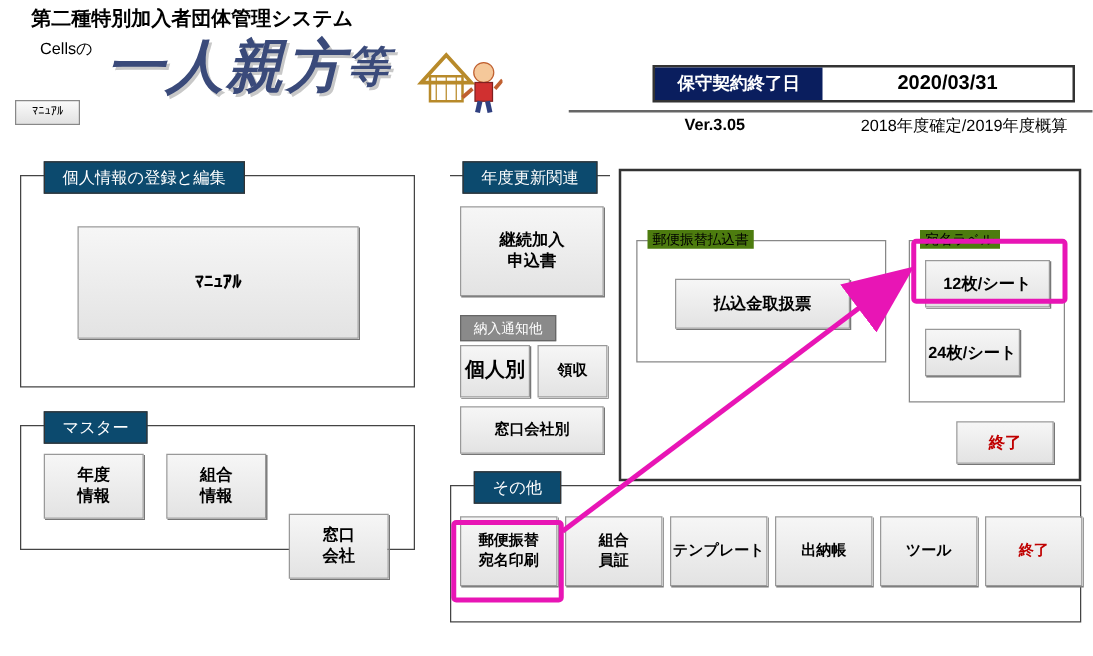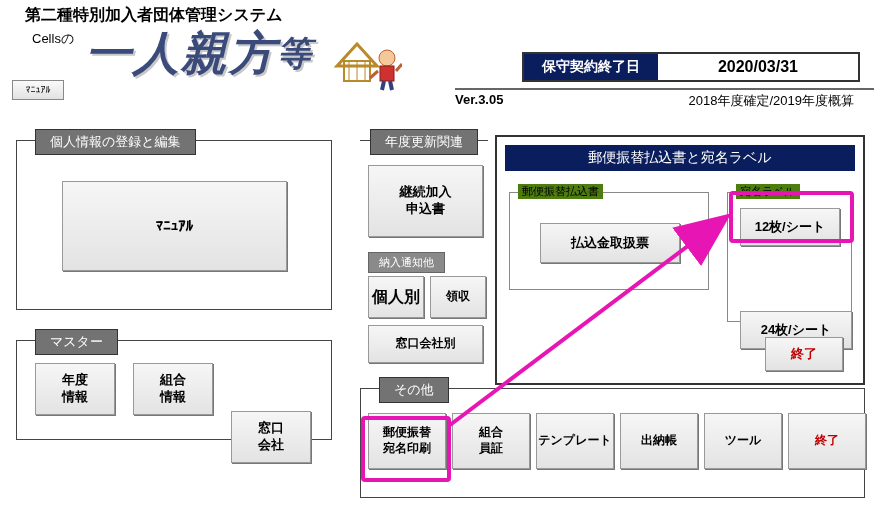--- a/index.html
+++ b/index.html
@@ -87,32 +87,33 @@
     align-items: center;
   }
   .ver-bar {
     position: absolute;
     left: 455px;
     right: 0;
     top: 88px;
     border-top: 2px solid #666;
     font-size: 13px;
     padding-top: 2px;
+    text-align: center;
   }
   .ver { font-weight: bold; }
   .fy { float: right; padding-right: 20px; }
 
   .group {
     position: absolute;
     border: 1.5px solid #444;
   }
   .group-title {
     position: absolute;
     top: -12px;
-    background: #737373;
+    background: #0c4a6e;
     color: #fff;
     font-size: 13px;
     padding: 3px 14px;
     border: 1px solid #333;
     white-space: nowrap;
   }
   .btn {
     background: linear-gradient(#f6f6f6,#e3e3e3);
     border: 1px solid #999;
     box-shadow: 1px 1px 0 #777;
@@ -189,21 +190,21 @@
     top:-9px;
     left:8px;
     background:#4d7c0f;
     font-size:11px;
     padding:0 4px;
   }
   #fs-yubin { left:12px; top:55px; width:200px; height:98px; }
   #btn-harai { position:absolute; left:30px; top:30px; width:140px; height:40px; }
   #fs-atena { left:230px; top:55px; width:125px; height:130px; }
   #btn-12 { position:absolute; left:12px; top:15px; width:100px; height:38px; }
-  #btn-24 { position:absolute; left:12px; top:70px; width:112px; height:38px;margin-top:48px; }
+  #btn-24 { position:absolute; left:12px; top:70px; width:76px; height:38px; }
   #btn-dlg-end { position:absolute; right:20px; bottom:12px; width:78px; height:34px; }
 
   
   .hl {
     position:absolute;
     border:4px solid #e815b5;
     border-radius:4px;
     pointer-events:none;
   }
   #hl1 { left:361px; top:416px; width:90px; height:66px; }
@@ -285,21 +286,20 @@
     <div class="btn">組合
 員証</div>
     <div class="btn">テンプレート</div>
     <div class="btn">出納帳</div>
     <div class="btn">ツール</div>
     <div class="btn btn-red" id="btn-end">終了</div>
   </div>
 </div>
 
 <div class="dialog">
-  <div class="dialog-title">郵便振替払込書と宛名ラベル</div>
 
   <div id="fs-yubin" class="fieldset">
     <div class="fieldset-label">郵便振替払込書</div>
     <div id="btn-harai" class="btn">払込金取扱票</div>
   </div>
 
   <div id="fs-atena" class="fieldset">
     <div class="fieldset-label">宛名ラベル</div>
     <div id="btn-12" class="btn">12枚/シート</div>
     <div id="btn-24" class="btn">24枚/シート</div>

